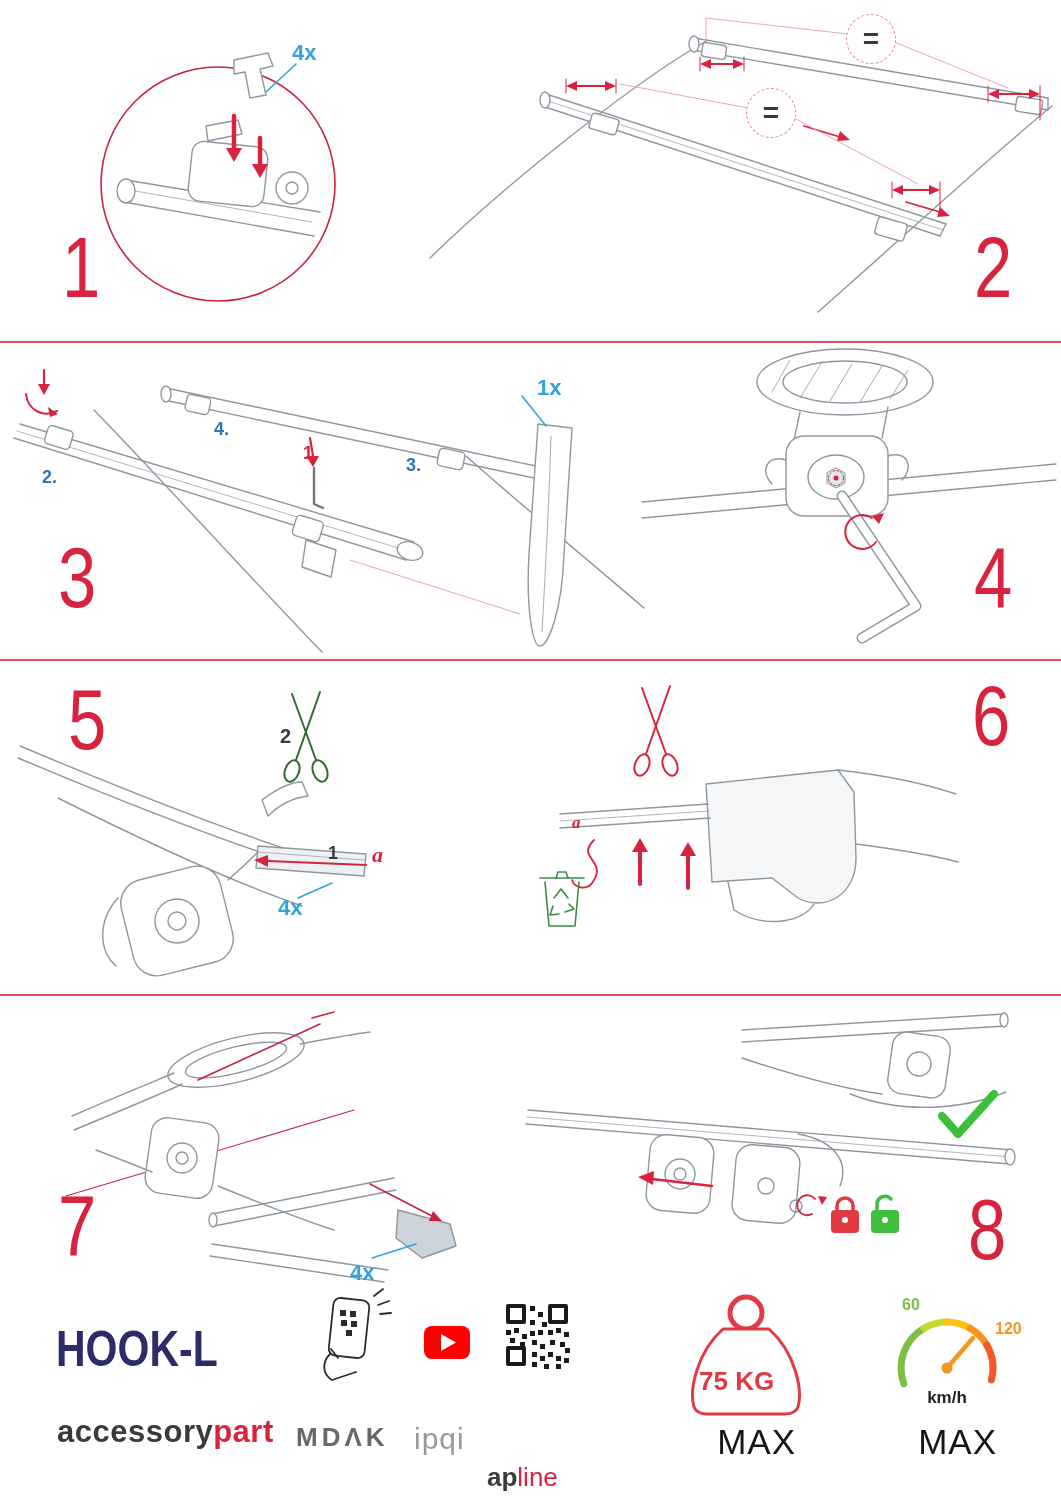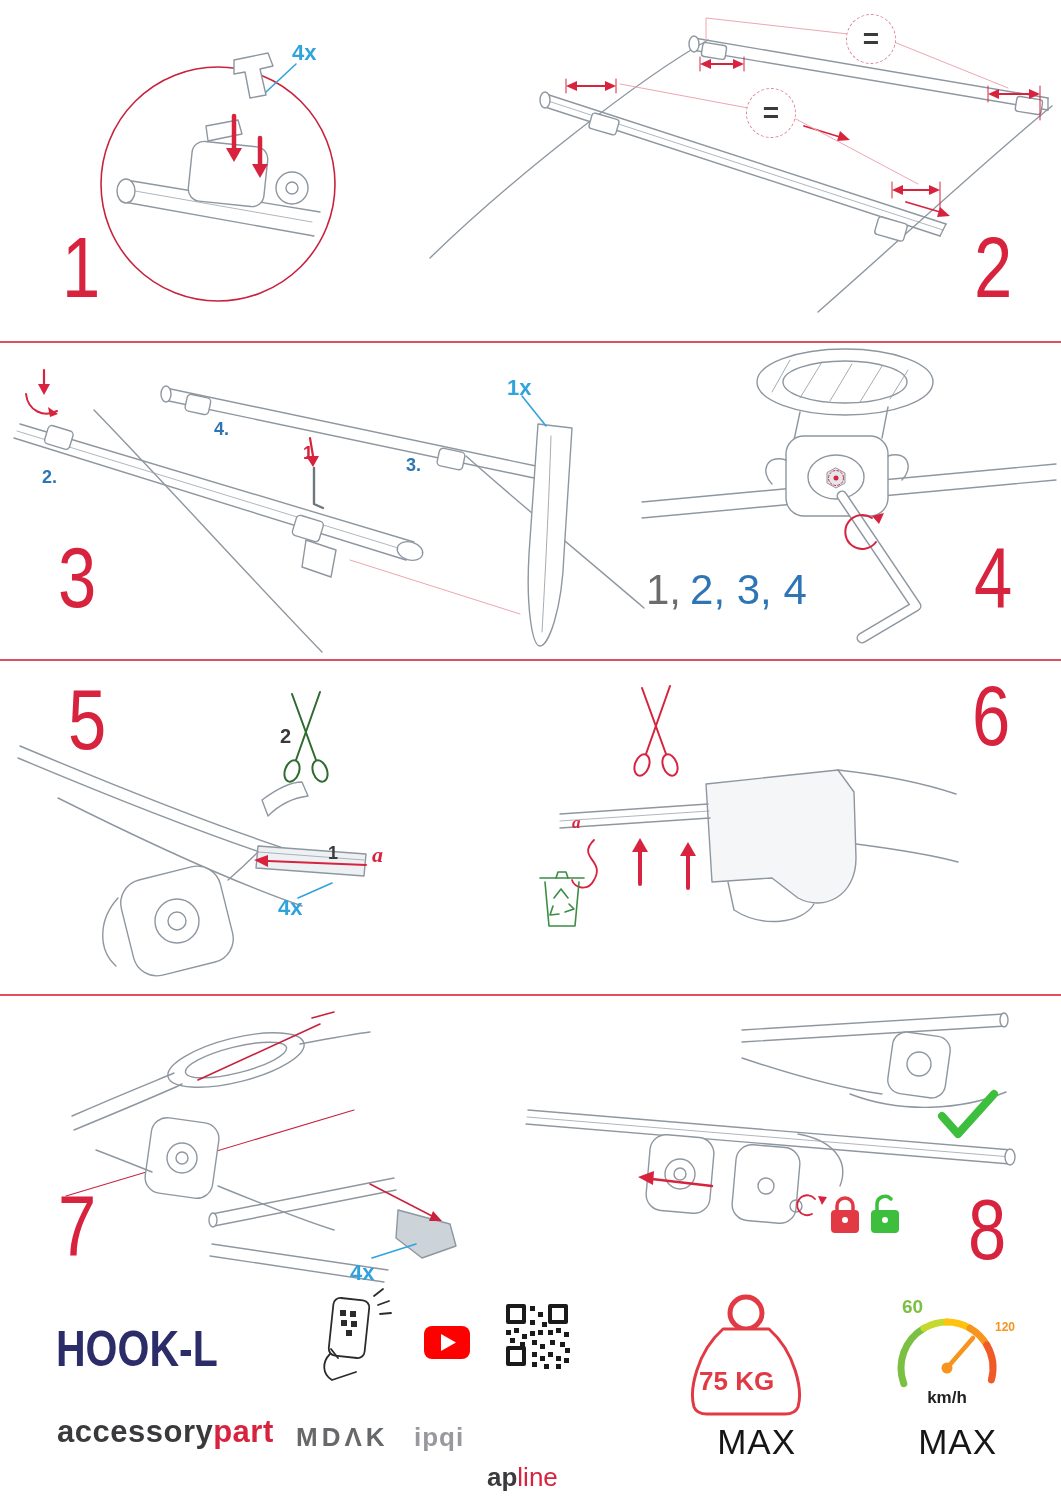--- a/index.html
+++ b/index.html
@@ -386,48 +386,45 @@
 
   <div class="lbl blue qty" style="left:292px;top:42px">4x</div>
 
   <div class="eq-badge" style="left:846px;top:14px">=</div>
   <div class="eq-badge" style="left:746px;top:88px">=</div>
 
   <div class="lbl sub blue2" style="left:42px;top:468px">2.</div>
   <div class="lbl sub blue2" style="left:214px;top:420px">4.</div>
   <div class="lbl sub red" style="left:303px;top:444px">1.</div>
   <div class="lbl sub blue2" style="left:406px;top:456px">3.</div>
-  <div class="lbl blue qty" style="left:507px;top:377px">1x</div>
-
-  <div class="seq" style="left:646px;top:566px">
-    <span style="color:#6b6c6e">1,</span><span class="rest blue2">2, 3, 4</span>
-  </div>
+  <div class="lbl blue qty" style="left:537px;top:377px">1x</div>
+
 
   <div class="lbl dark" style="left:280px;top:726px;font-size:20px;font-weight:600">2</div>
   <div class="lbl dark" style="left:328px;top:844px;font-size:18px;font-weight:600">1</div>
   <div class="lbl red a-label" style="left:372px;top:844px;font-size:22px">a</div>
   <div class="lbl blue qty" style="left:278px;top:897px">4x</div>
 
   <div class="lbl red a-label" style="left:572px;top:814px;font-size:17px">a</div>
 
   <div class="lbl blue qty" style="left:350px;top:1262px">4x</div>
 
   <div class="lbl product-name" style="left:56px;top:1324px">HOOK-L</div>
 
   <div class="lbl brand" style="left:57px;top:1416px">
     <span style="color:#3a3a3c">accessory</span><span style="color:#d8233f">part</span>
   </div>
 
   <div class="lbl" style="left:296px;top:1424px;font-size:26px;font-weight:700;color:#67686a;letter-spacing:4px">MDΛK</div>
-  <div class="lbl" style="left:414px;top:1424px;font-size:26px;font-weight:700;color:#98999c;letter-spacing:1px">ipqi</div>
+  <div class="lbl" style="left:414px;top:1424px;font-size:30px;font-weight:400;color:#98999c;letter-spacing:1px">ipqi</div>
   <div class="lbl" style="left:487px;top:1464px;font-size:26px">
     <span style="color:#3a3a3c;font-weight:600">ap</span><span style="color:#d8233f;font-weight:400">line</span>
   </div>
 
   <div class="lbl" style="left:699px;top:1368px;width:94px;text-align:left;font-size:26px;font-weight:700;color:#e23a44">75 KG</div>
   <div class="footer-max" style="left:696px;top:1422px;width:100px">MAX</div>
 
-  <div class="lbl" style="left:902px;top:1297px;font-size:19px;font-weight:700;color:#7bc043">60</div>
-  <div class="lbl" style="left:995px;top:1321px;font-size:12px;font-weight:700;color:#f7941d">120</div>
+  <div class="lbl" style="left:902px;top:1297px;font-size:16px;font-weight:700;color:#7bc043">60</div>
+  <div class="lbl" style="left:995px;top:1321px;font-size:16px;font-weight:700;color:#f7941d">120</div>
   <div class="lbl" style="left:917px;top:1389px;width:60px;text-align:center;font-size:17px;font-weight:600;color:#222">km/h</div>
   <div class="footer-max" style="left:897px;top:1422px;width:100px">MAX</div>
 
 </div>
 
 </body></html>

